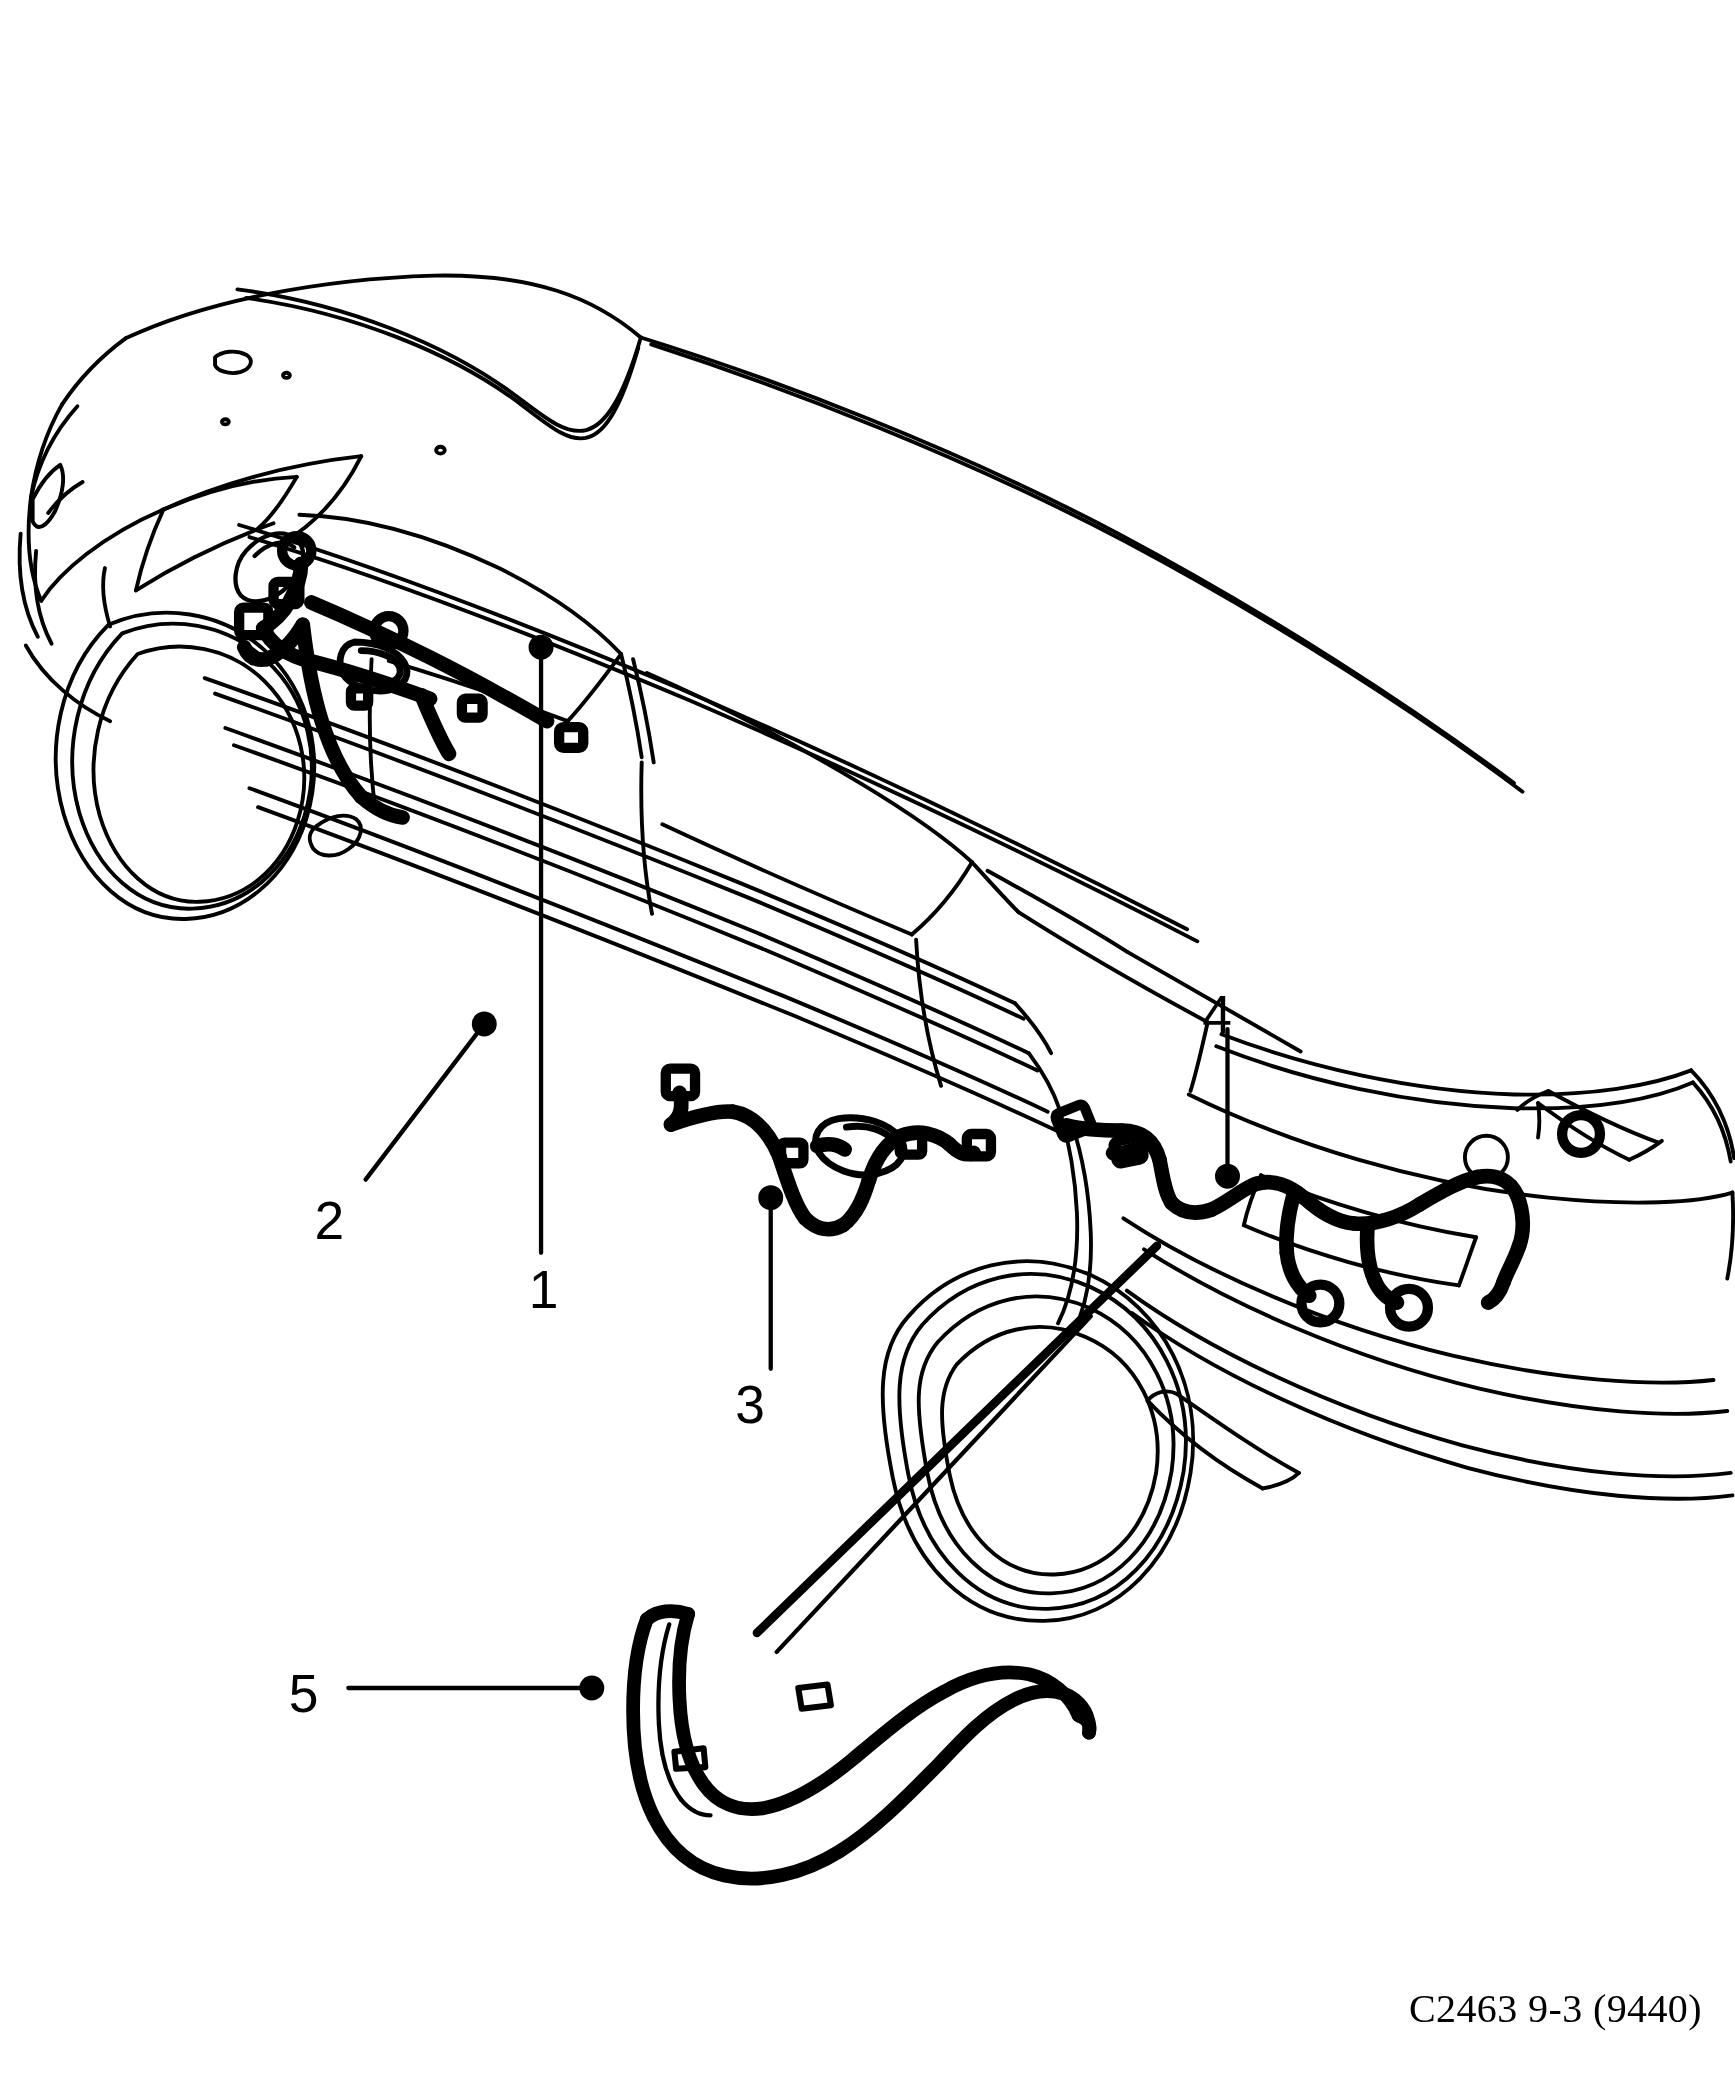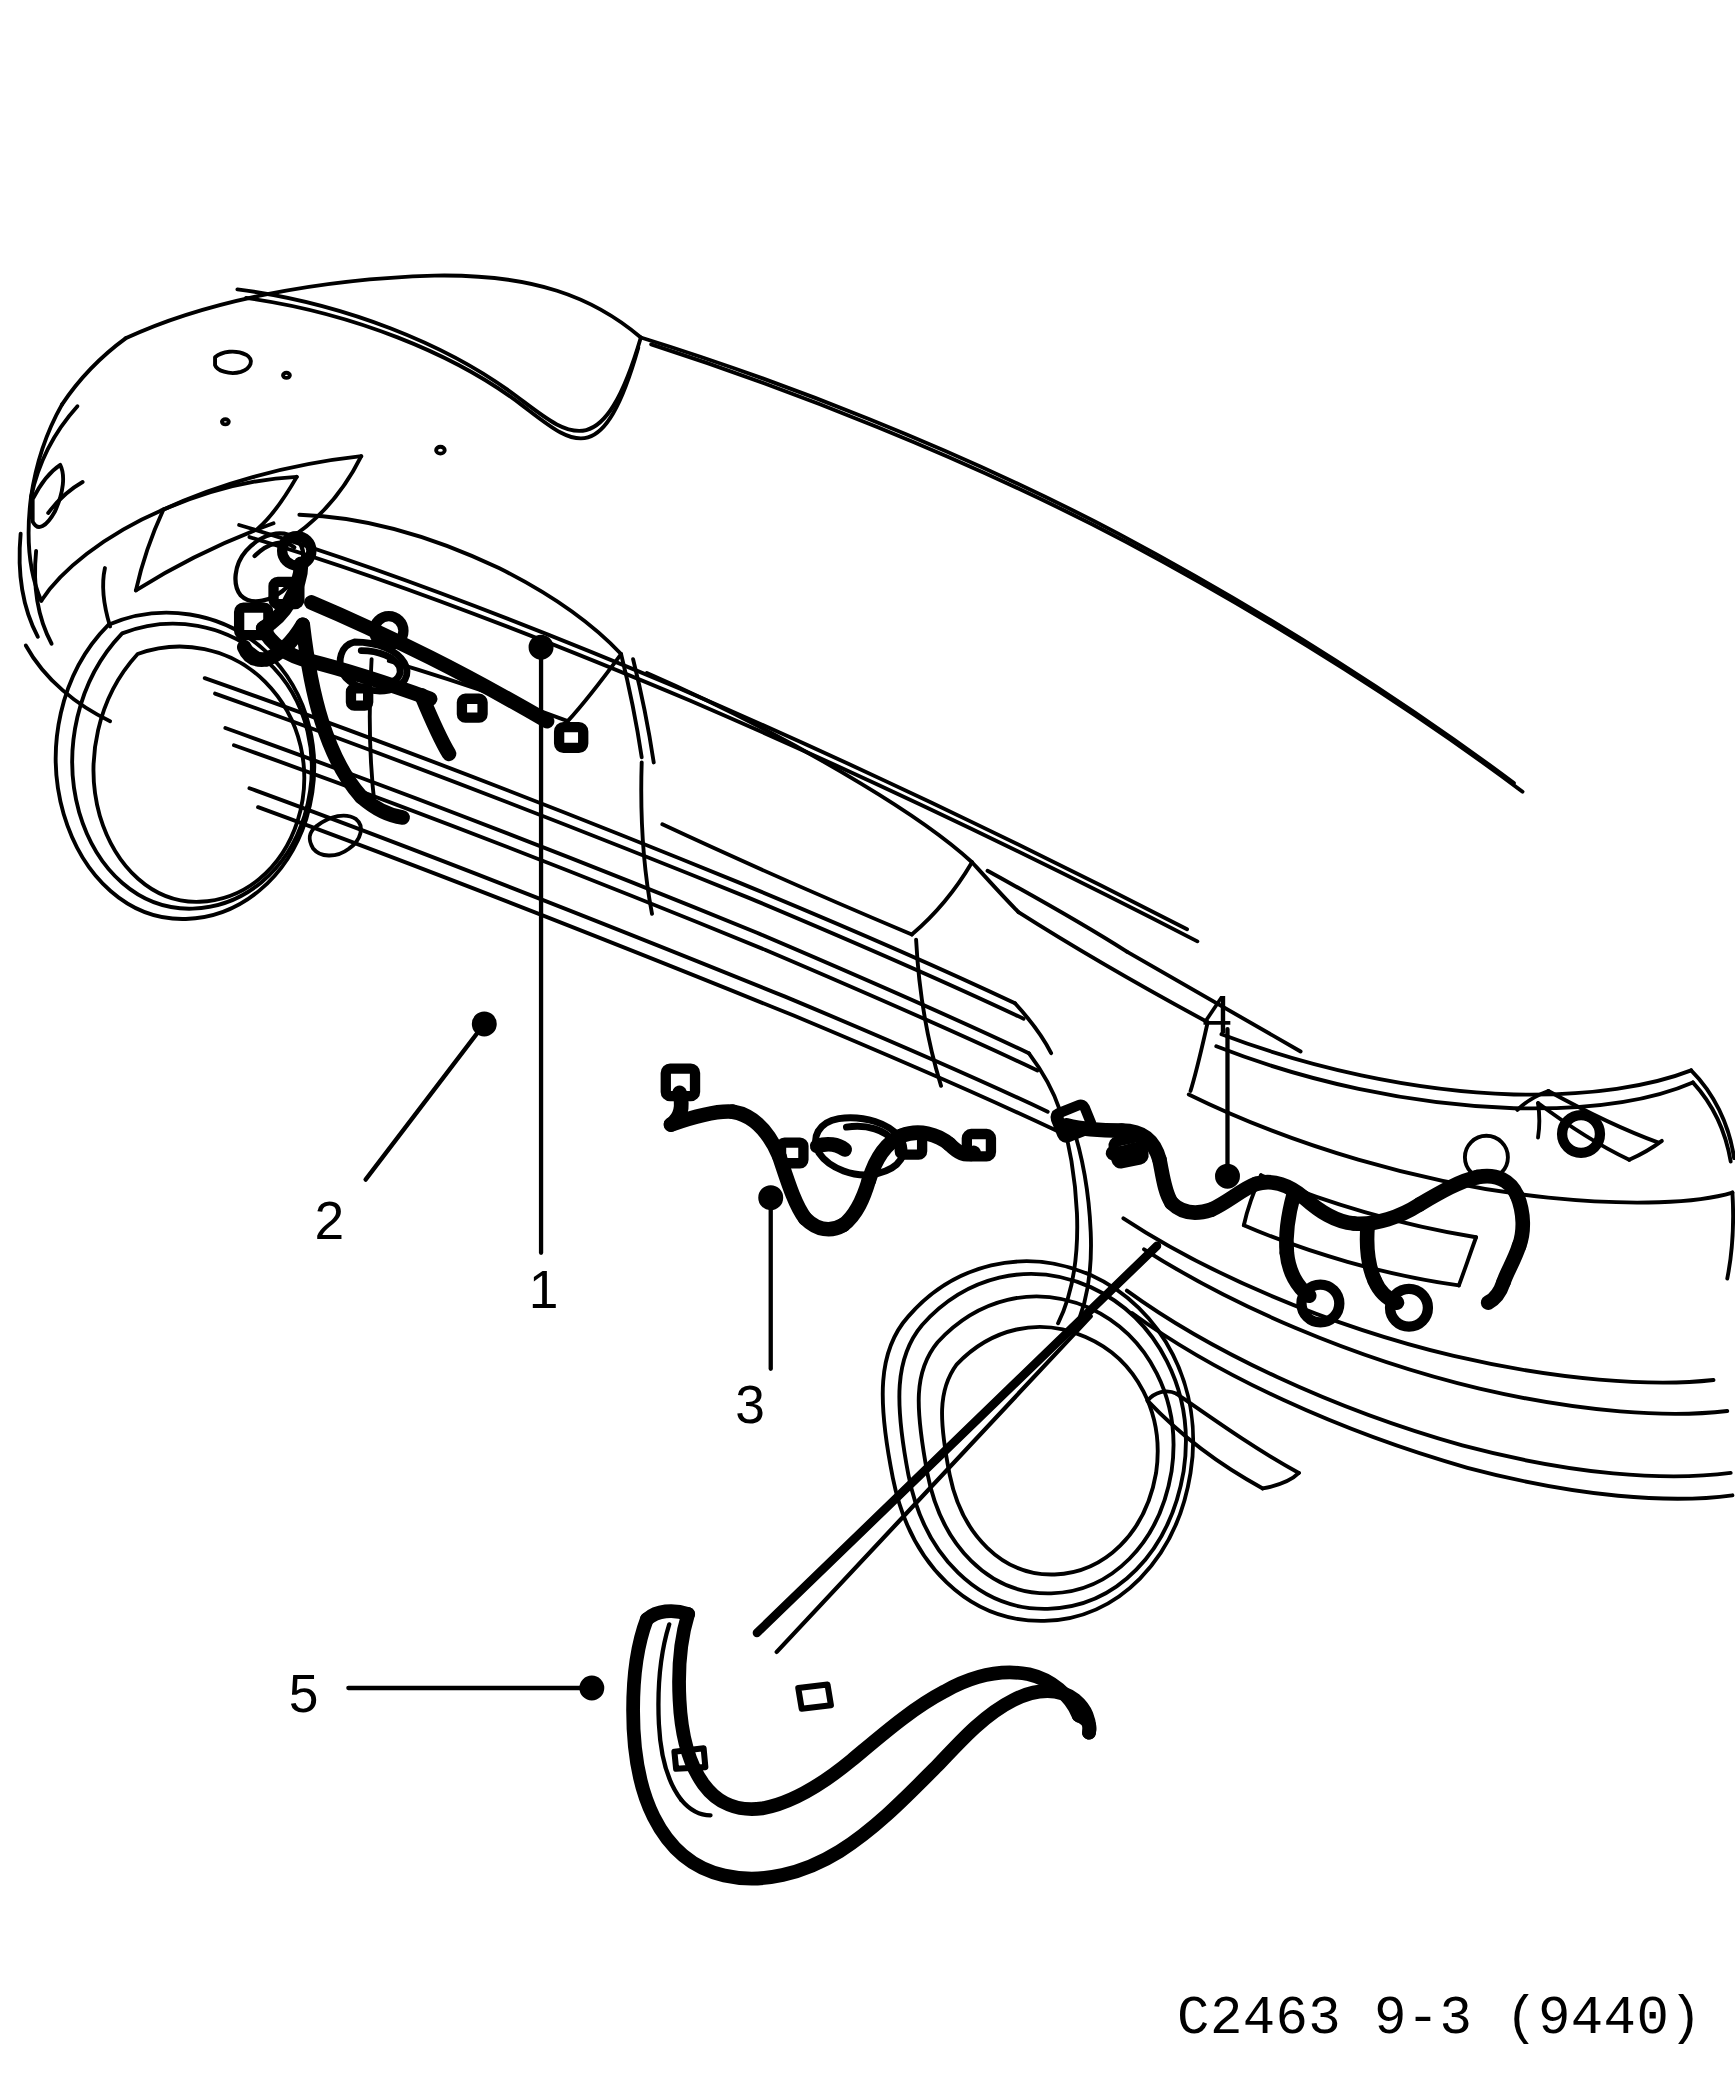--- a/index.html
+++ b/index.html
@@ -21,25 +21,25 @@
   #figure {
     position: absolute;
     left: 0;
     top: 0;
     width: 1735px;
     height: 2090px;
   }
   #caption {
     position: absolute;
     right: 33px;
-    bottom: 41px;
-    font-size: 54px;
+    bottom: 58px;
+    font-size: 40px;
     letter-spacing: 0.4px;
     white-space: nowrap;
-    font-family: Liberation Mono, monospace;
+    font-family: Liberation Serif, serif;
   }
   .callout-text {
     font-size: 62px;
     font-family: "Liberation Sans", sans-serif;
     fill: #000000;
   }
 </style>
 </head>
 <body>
 

